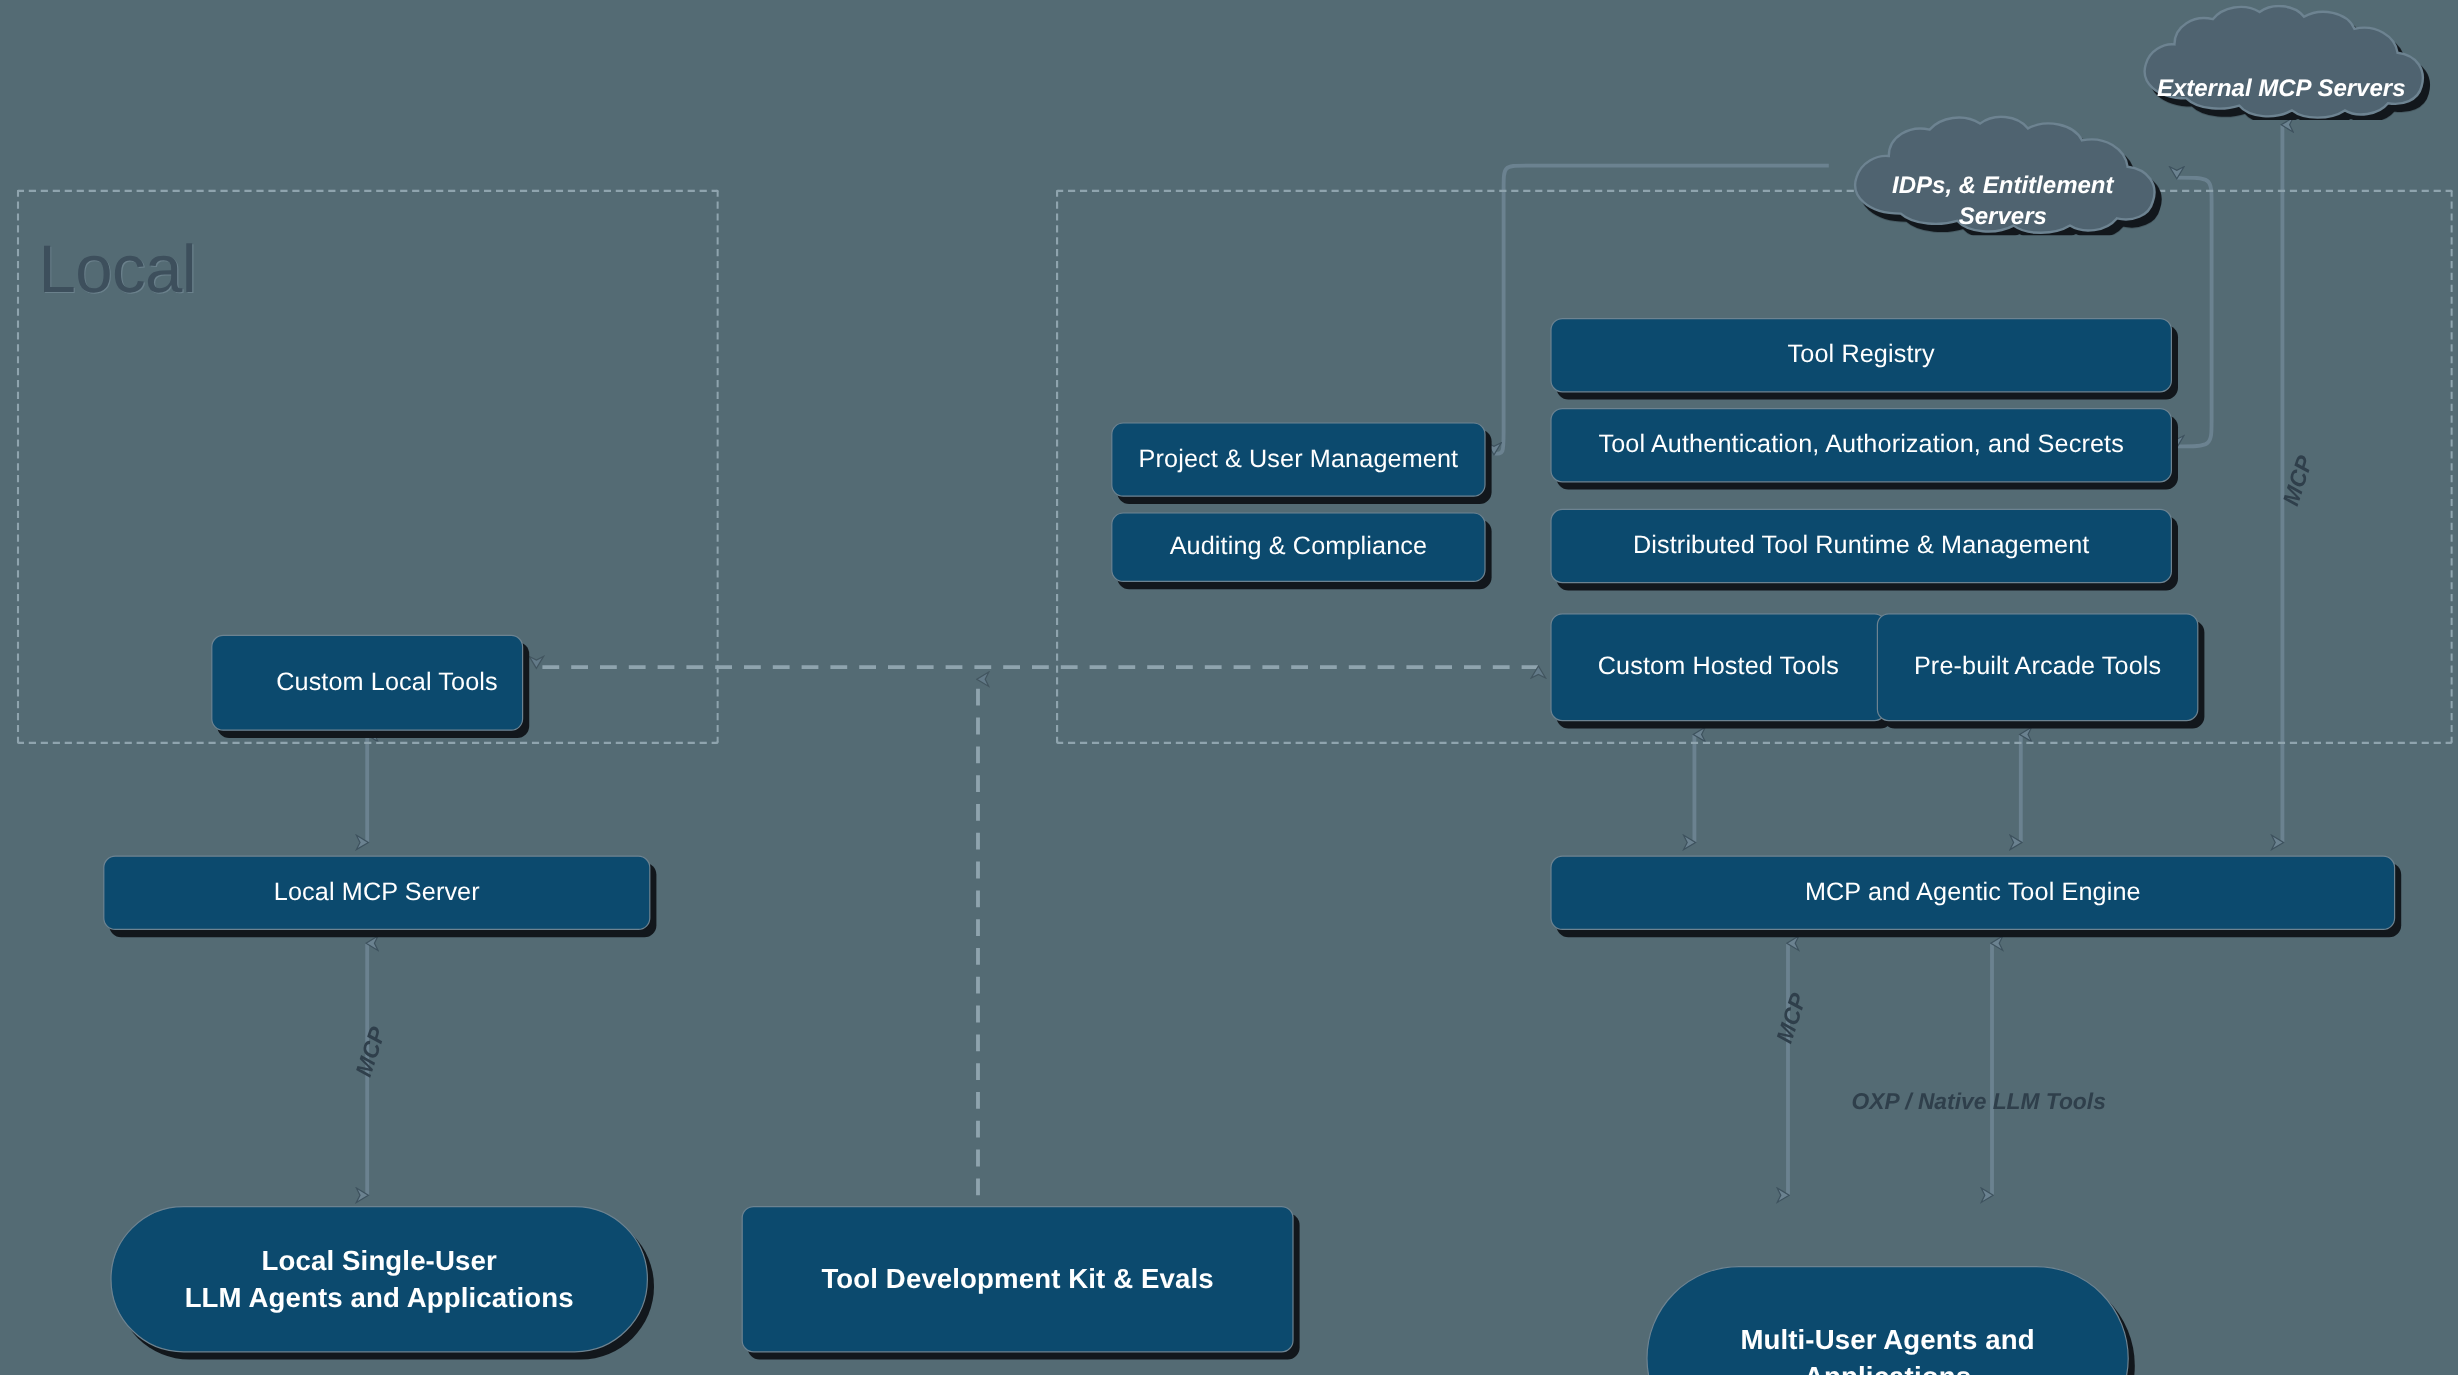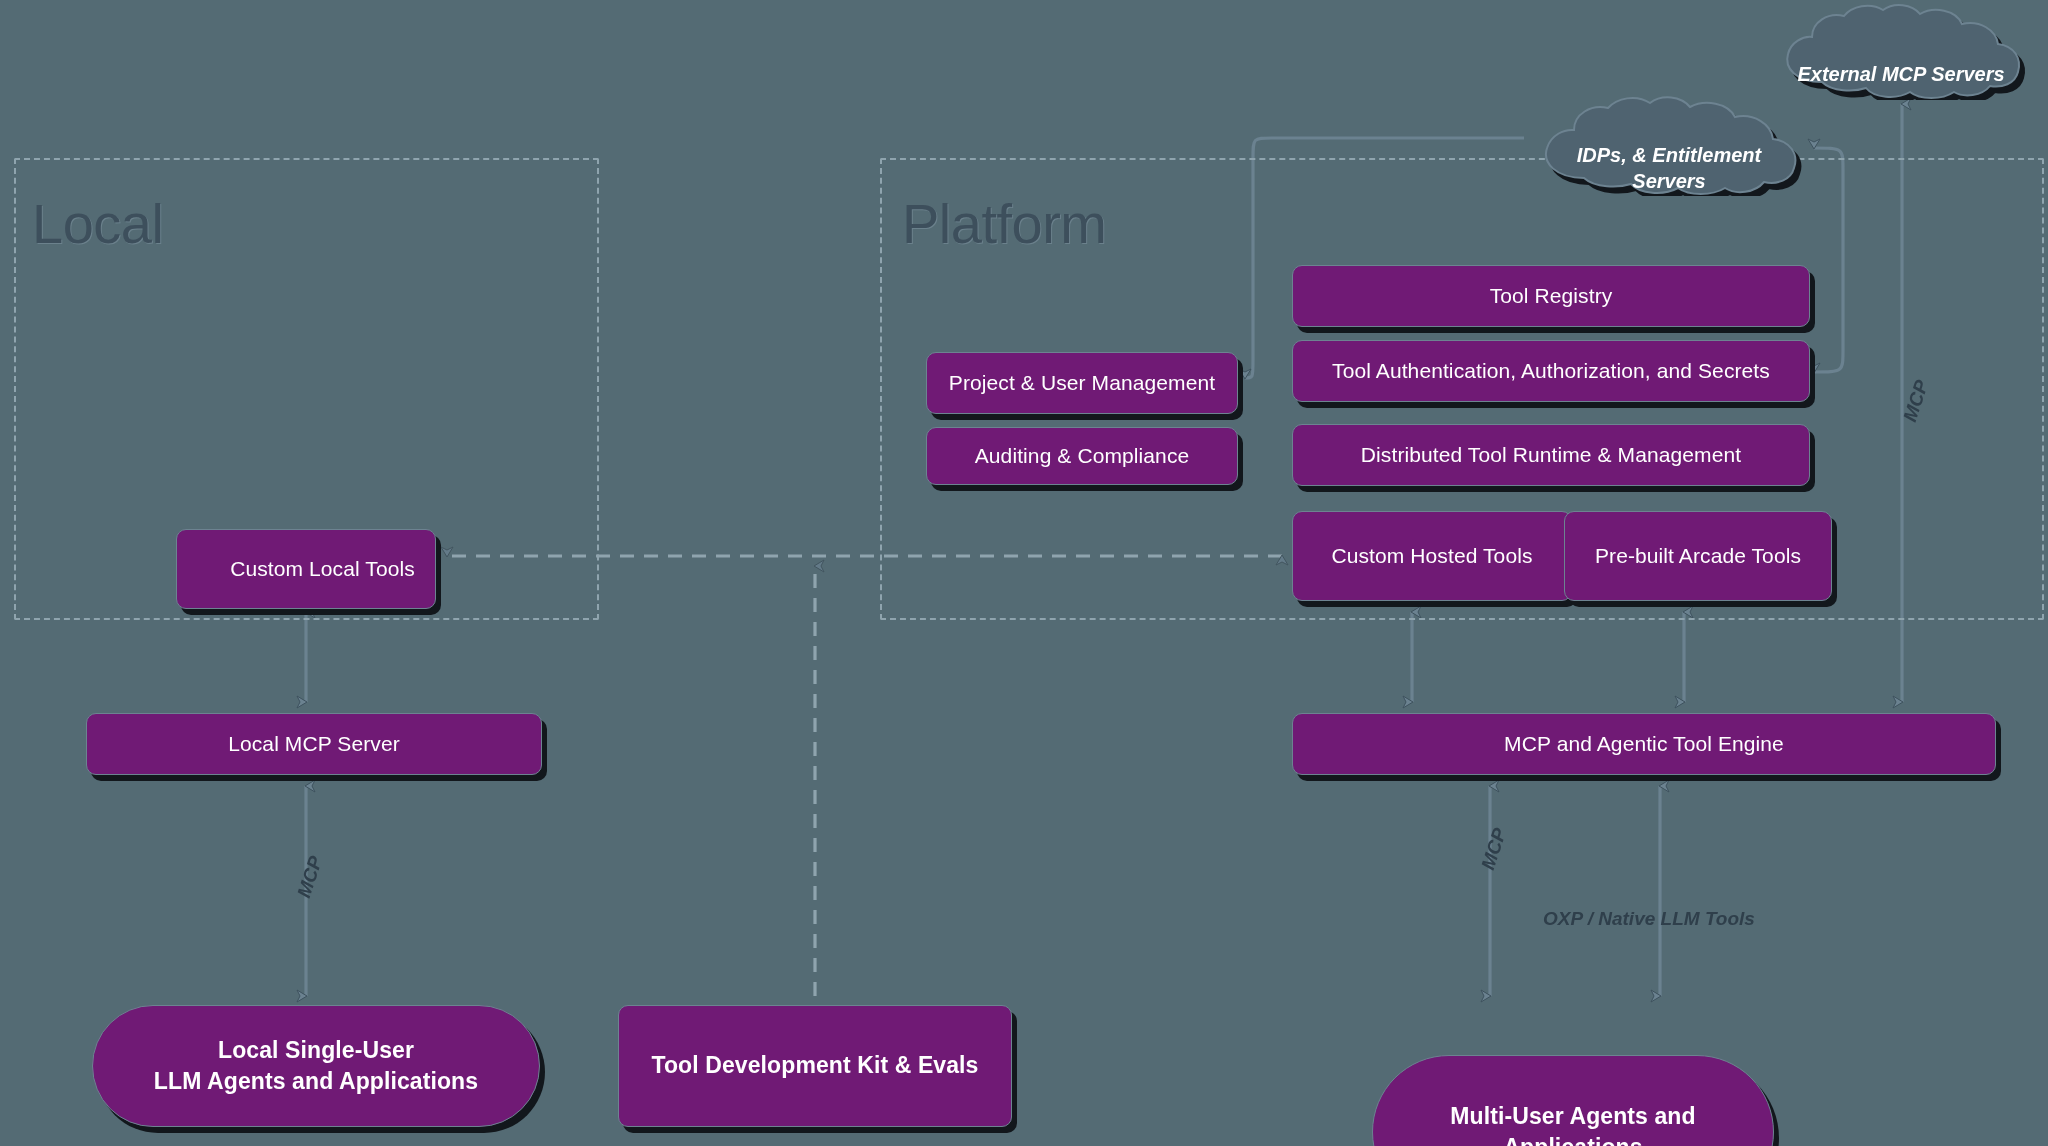--- a/index.html
+++ b/index.html
@@ -10,21 +10,21 @@
     overflow:hidden;
     position:relative;
   }
   #canvas{position:absolute;inset:0;width:2048px;height:1146px;}
   #svg{position:absolute;left:0;top:0;width:2048px;height:1146px;}
 
   
   .node{
     position:absolute;
     box-sizing:border-box;
-    background:#701a75;
+    background:#0c4a6e;
     border:1.5px solid #6d8391;
     border-radius:10px;
     box-shadow:5px 6px 0 0 #12171c;
     display:flex;align-items:center;justify-content:center;
     text-align:center;
     color:#ffffff;
     font-size:21px;
     line-height:1.35;
     letter-spacing:.1px;
     padding:4px 10px;
@@ -122,21 +122,20 @@
 
     <g stroke="#8fa4ae" stroke-width="3.2" fill="none" stroke-dasharray="14 10" marker-end="url(#arrUpD)">
       <path d="M815 996 L815 566"></path>
     </g>
   </svg>
 
   <div class="group" style="left:14px;top:158px;width:585px;height:462px;"></div>
   <div class="group-label" style="left:32px;top:196px;">Local</div>
 
   <div class="group" style="left:880px;top:158px;width:1164px;height:462px;"></div>
-  <div class="group-label" style="left:902px;top:196px;">Platform</div>
 
   <div class="cloud" style="left:1770px;top:4px;width:262px;height:96px;">
     <svg viewBox="0 0 262 96" preserveAspectRatio="none">
       <path d="M52 78 C26 78 14 64 18 50 C21 38 33 32 42 33 C42 18 58 8 74 12
                C82 2 100 -2 113 6 C124 -2 142 0 150 10 C164 2 186 6 192 20
                C210 16 226 26 228 40 C244 42 252 54 248 68 C245 80 232 84 220 82
                C212 92 194 94 184 88 C172 96 150 96 140 88 C126 96 104 94 96 84
                C84 88 62 88 52 78 Z" fill="#4f6370" stroke="#6d8391" stroke-width="2" style="filter:drop-shadow(5px 6px 0 #12171c);"></path>
     </svg>
     <span class="cloud-text">External MCP Servers</span>
@@ -191,21 +190,21 @@
 
   <div class="node" style="left:86px;top:713px;width:456px;height:62px;">
     <span>Local MCP Server</span>
   </div>
 
   <div class="node stadium bold" style="left:92px;top:1005px;width:448px;height:122px;">
     <span style="white-space:pre-line;">Local Single-User
 LLM Agents and Applications</span>
   </div>
 
-  <div class="node bold" style="left:618px;top:1005px;width:394px;height:122px;">
+  <div class="node bold" style="left:618px;top:1005px;width:460px;height:122px;">
     <span style="white-space:pre-line;">Tool Development Kit &amp; Evals</span>
   </div>
 
   <div class="node stadium bold" style="left:1372px;top:1055px;width:402px;height:154px;">
     <span style="white-space:pre-line;">Multi-User Agents and
 Applications</span>
   </div>
 
   <div class="edge-label rot" style="left:289px;top:866px;">MCP</div>
   <div class="edge-label rot" style="left:1473px;top:838px;">MCP</div>

